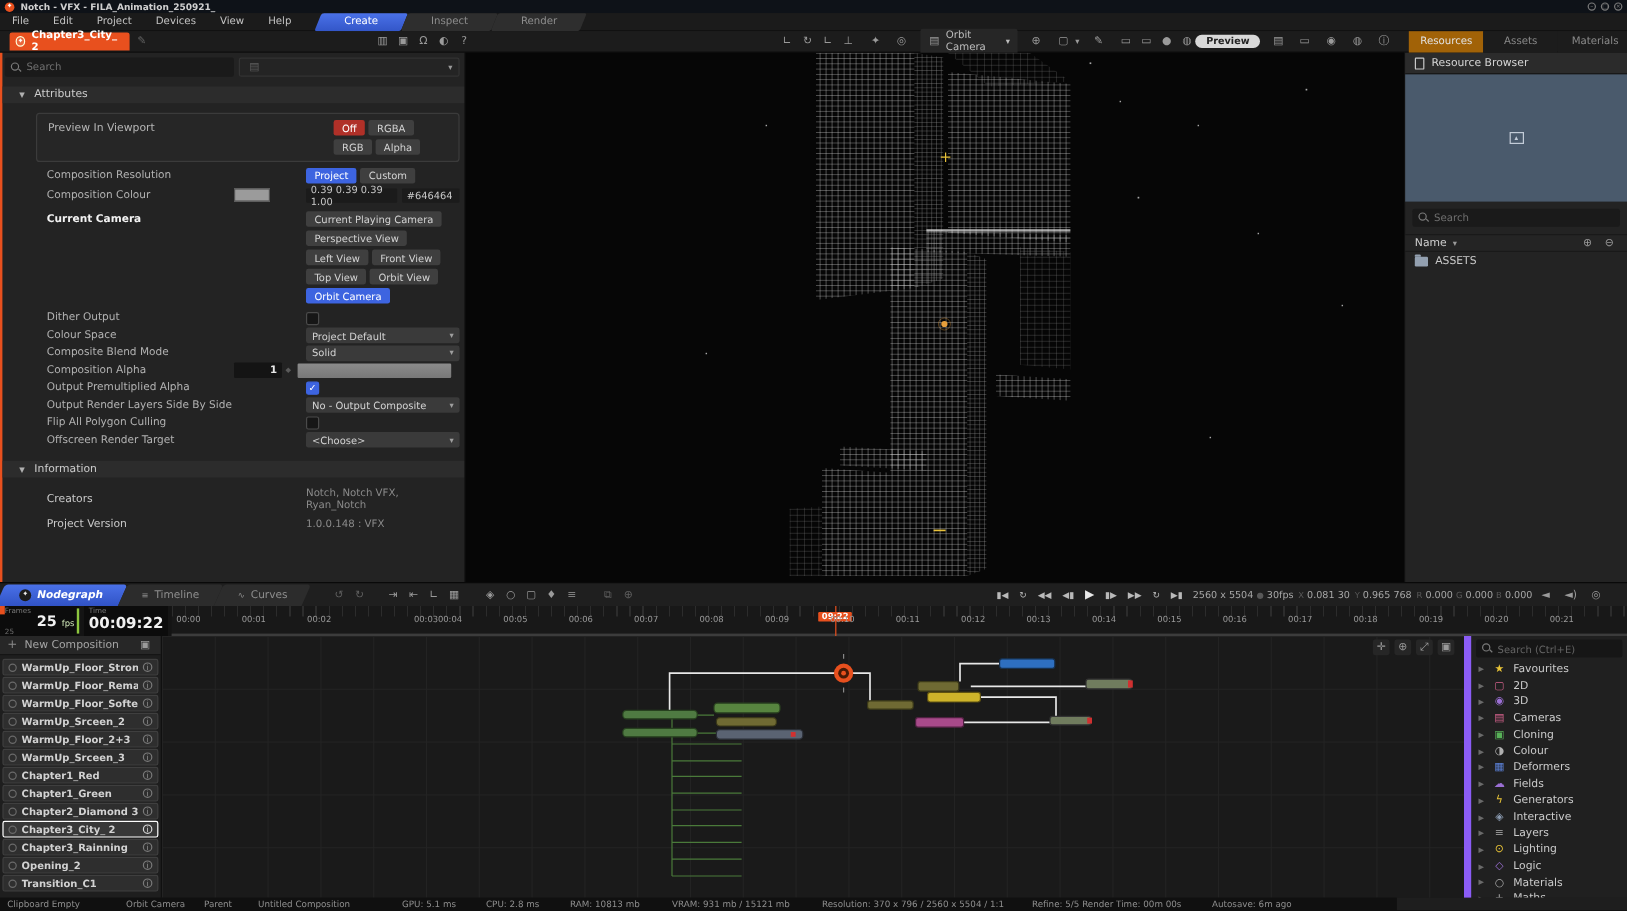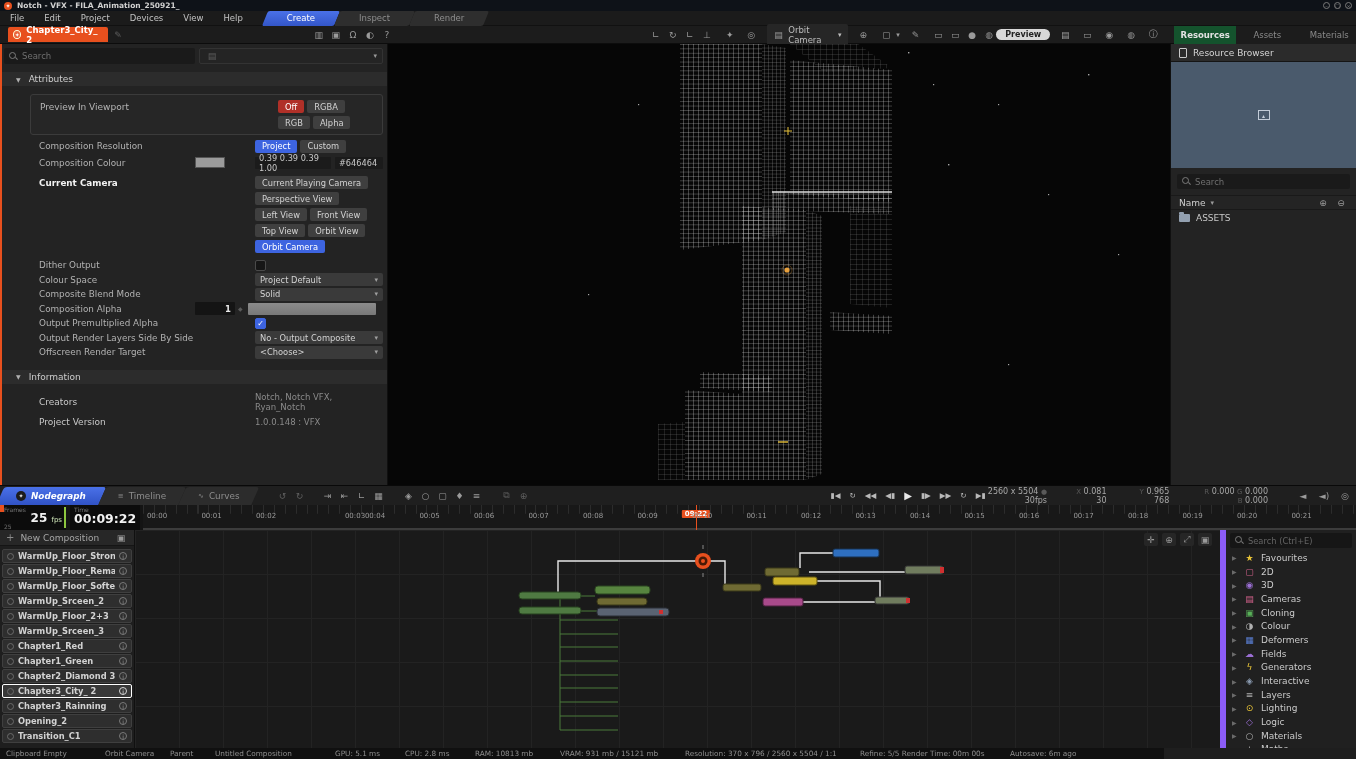--- a/index.html
+++ b/index.html
@@ -49,21 +49,21 @@
   .tool-group { display:flex; gap:3px; align-items:center; }
   #viewport-tools { display:flex; align-items:center; gap:10px; margin-left:255px; }
   .cam-dd { display:flex; align-items:center; gap:4px; background:#262626; border-radius:2px;
     padding:1px 6px; color:#bdbdbd; font-size:8.5px; }
   #preview-area { margin-left:auto; display:flex; align-items:center; gap:8px; }
   #preview-pill { background:#d8d8d8; color:#222; border-radius:7px; font-size:8px;
     font-weight:bold; padding:1px 9px; }
   #right-tabs { display:flex; height:18px; margin-left:14px; }
   .rtab { width:62px; display:flex; align-items:center; justify-content:center;
     font-size:8.5px; color:#8a8a8a; background:#1c1c1c; }
-  .rtab.active { background:#14532d; color:#e2e2e2; font-weight:bold; }
+  .rtab.active { background:#a16207; color:#e2e2e2; font-weight:normal; }
 
   
   #main { position:absolute; left:0; top:44px; width:1356px; height:441px; display:flex; }
 
   
   #left-panel { width:388px; height:441px; background:#232323; border-left:2px solid #e8501e;
     border-right:1px solid #101010; overflow:hidden; }
   .search-row { margin:4px 4px 0 2px; display:flex; gap:4px; }
   .search-box { flex:1; height:16px; background:#1a1a1a; border-radius:2px;
     display:flex; align-items:center; padding:0 5px; gap:4px; }
@@ -139,21 +139,21 @@
     padding:0 16px; font-size:8.8px; color:#8d8d8d; }
   .btab::before { content:""; position:absolute; inset:1px 0 0 0; background:#2c2c2c;
     transform:skewX(-24deg); border-radius:3px 3px 0 0; }
   .btab > * { position:relative; }
   .btab.active { color:#fff; font-weight:bold;font-style:italic; }
   .btab.active::before { background:linear-gradient(#4a71e8,#2f51c4); }
   .btab .bico { width:10px; height:10px; border-radius:50%; background:#1c1c1c; color:#eee;
     font-size:6px; display:inline-flex; align-items:center; justify-content:center; }
   #transport { display:flex; gap:9px; align-items:center; margin-left:300px; }
   #transport .ico { font-size:7.5px; color:#b9b9b9; width:auto; }
-  #vp-stats { margin-left:auto; display:flex; align-items:center; gap:28px; padding-right:4px;
+  #vp-stats { margin-left:auto; display:flex; align-items:center; gap:4px; padding-right:19px;
     font-size:8px; color:#a8a8a8;text-align:right; }
   #vp-stats .faint { color:#595959; font-size:7px; }
 
   
   #timeline-row { position:absolute; left:0; top:505px; width:1356px; height:25px;
     background:#141414; display:flex; }
   #frames-box { width:66px; height:25px; background:#0c0c0c; position:relative; padding:1px 4px; }
   #frames-box .tag { font-size:6px; color:#7a7a7a; }
   #frames-box .big { font-size:12px; font-weight:bold; color:#f2f2f2; line-height:10px; text-align:right; }
   #frames-box .unit { font-size:7px; color:#cfe6b8; font-weight:normal; }
@@ -410,20 +410,26 @@
       <div class="prow">
         <span class="plabel">Output Render Layers Side By Side</span>
         <div class="pctrl">
             <span class="dd">
           <span>No - Output Composite</span>
           <span class="chev">▾</span>
             </span>
         </div>
       </div>
 
+      <div class="prow">
+        <span class="plabel">Flip All Polygon Culling</span>
+        <div class="pctrl">
+            <span class="checkbox"></span>
+          </div>
+      </div>
 
       <div class="prow">
         <span class="plabel">Offscreen Render Target</span>
         <div class="pctrl">
             <span class="dd">
           <span>&lt;Choose&gt;</span>
           <span class="chev">▾</span>
             </span>
         </div>
       </div>

